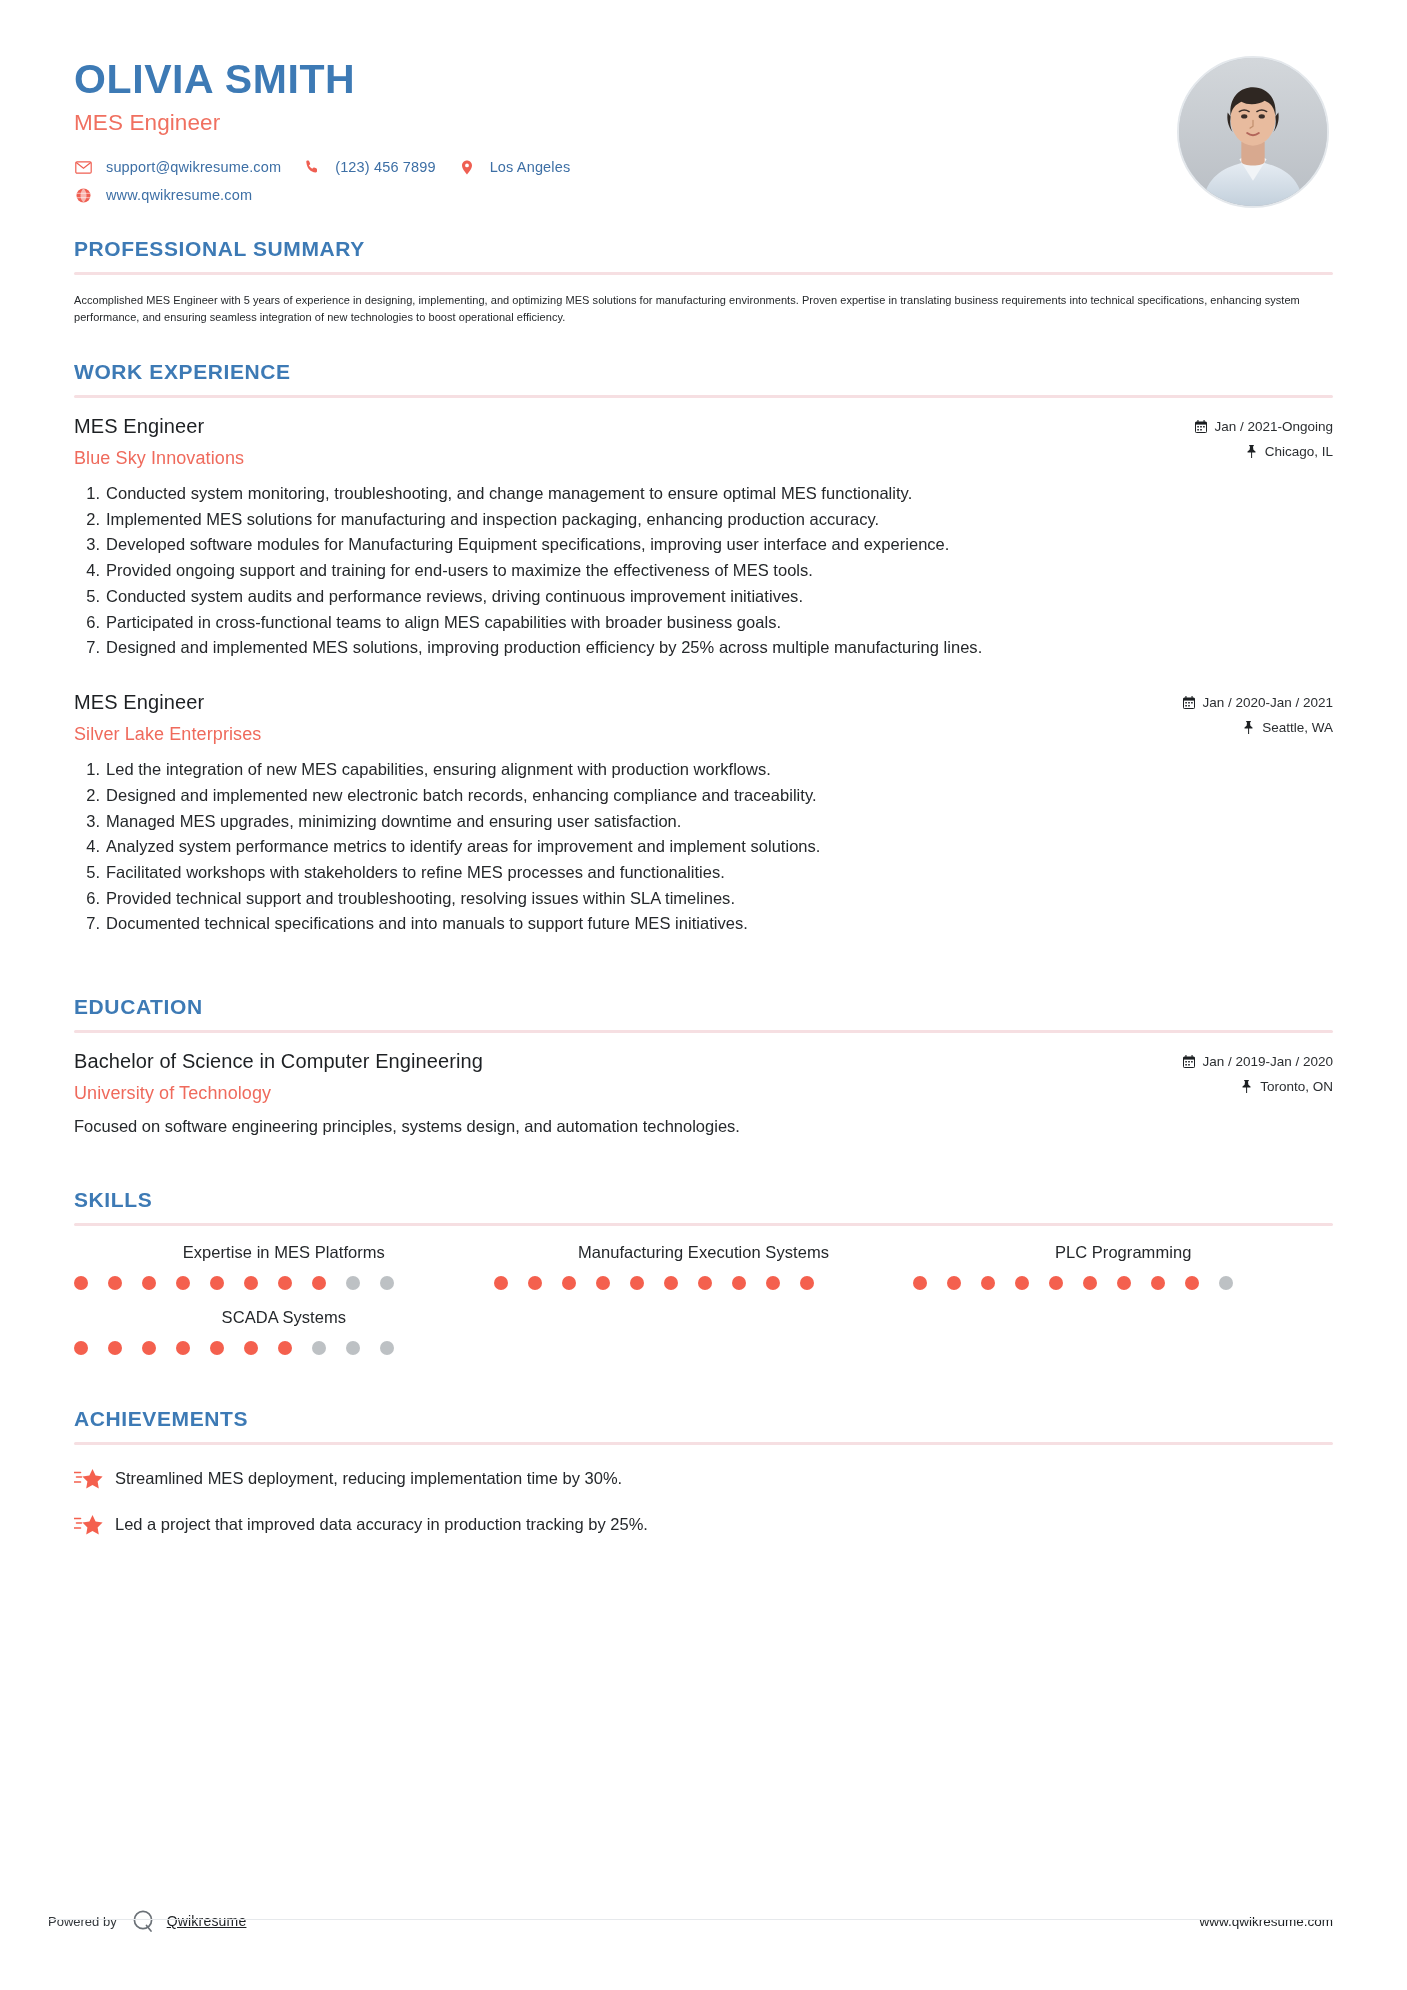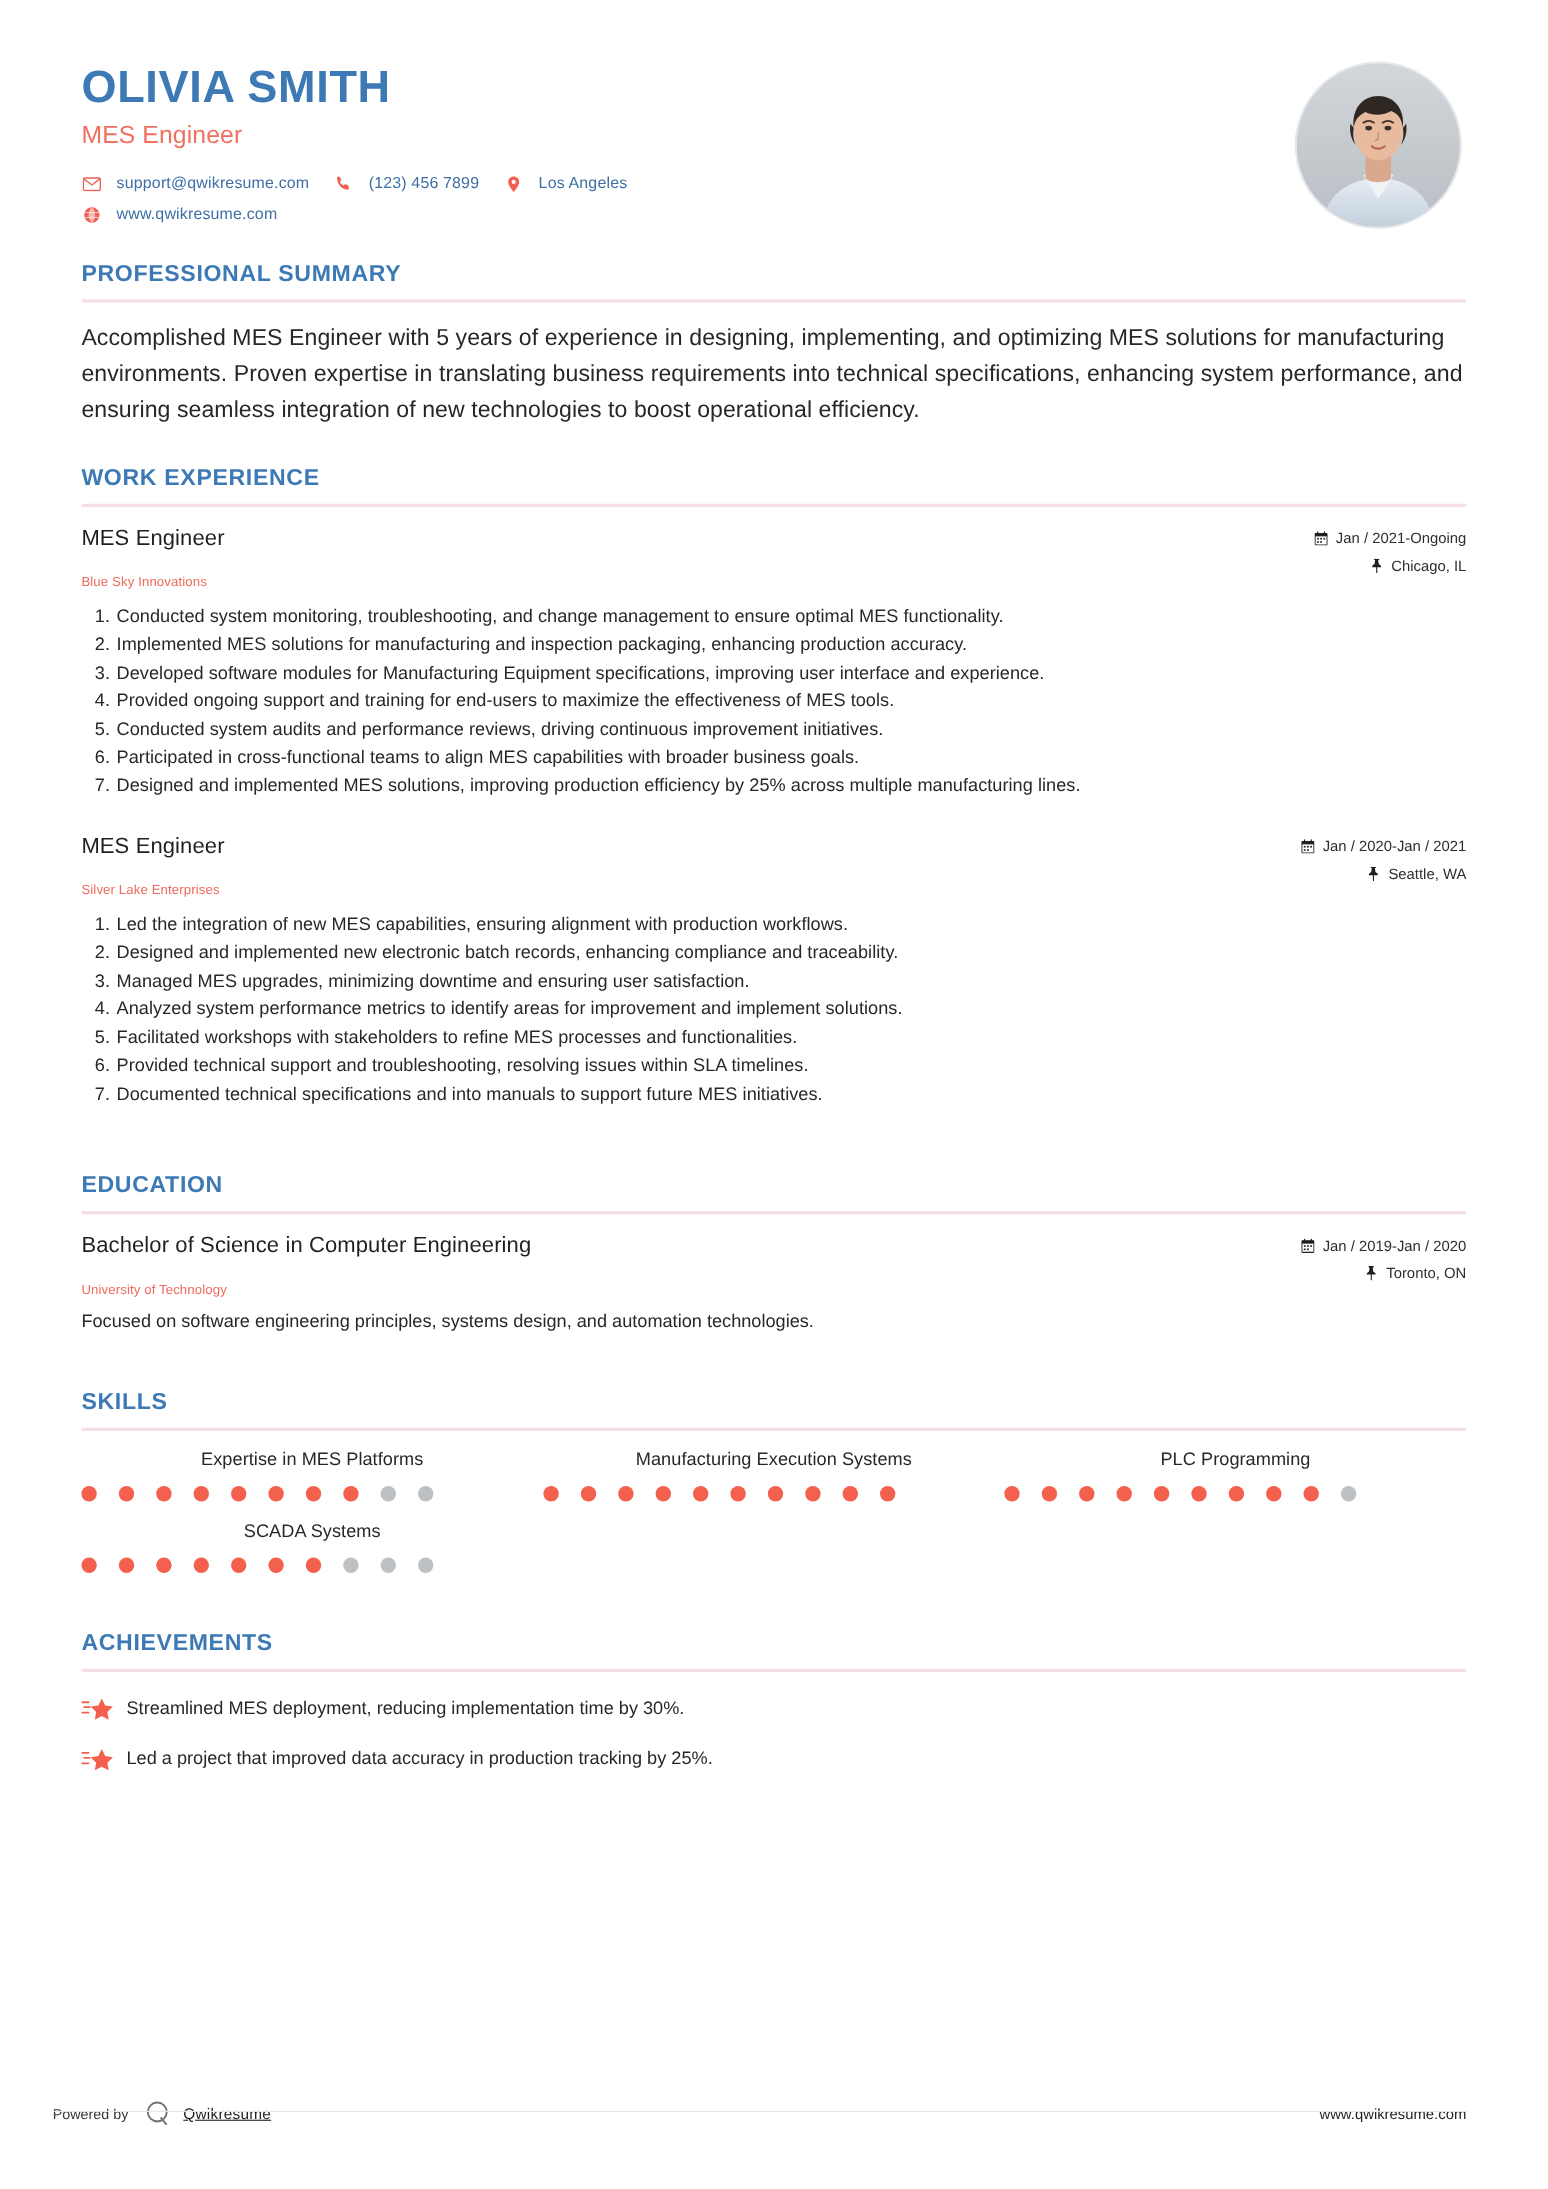--- a/index.html
+++ b/index.html
@@ -119,21 +119,21 @@
   .section-rule {
     margin-top: 11px;
     height: 3px;
     background: #f6dfe2;
     border-radius: 2px;
   }
 
   .section-body { margin-top: 17px; }
 
   .summary-text {
-    font-size: 21px;
+    font-size: 11px;
     line-height: 1.54;
     color: #25282b;
     letter-spacing: 0.05px;
   }
 
   
   .entry { margin-bottom: 10px; }
   .entry-head {
     display: flex;
     justify-content: space-between;
@@ -147,22 +147,22 @@
   }
 
   .entry-role {
     font-size: 20px;
     color: #1d2023;
     font-weight: 400;
     letter-spacing: 0.1px;
   }
 
   .entry-org {
-    margin-top: 21px;
-    font-size: 12px;
+    margin-top: 10px;
+    font-size: 18px;
     color: #ef6a5c;
     letter-spacing: 0.1px;
   }
 
   .meta-line {
     display: flex;
     align-items: center;
     justify-content: flex-end;
     font-size: 13.5px;
     color: #2b2e31;

